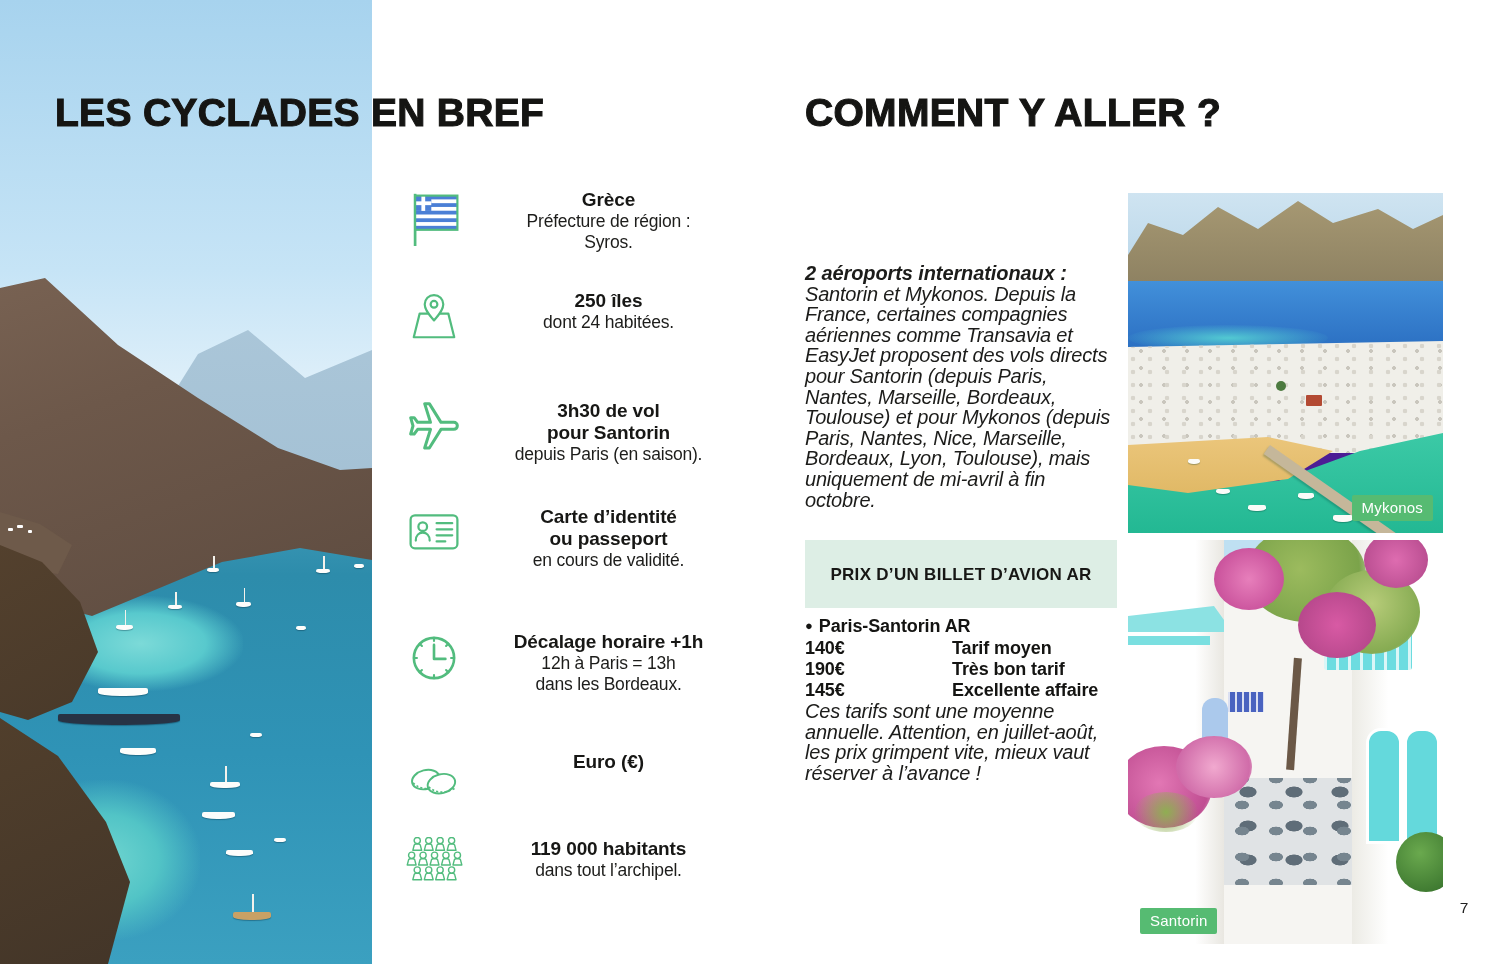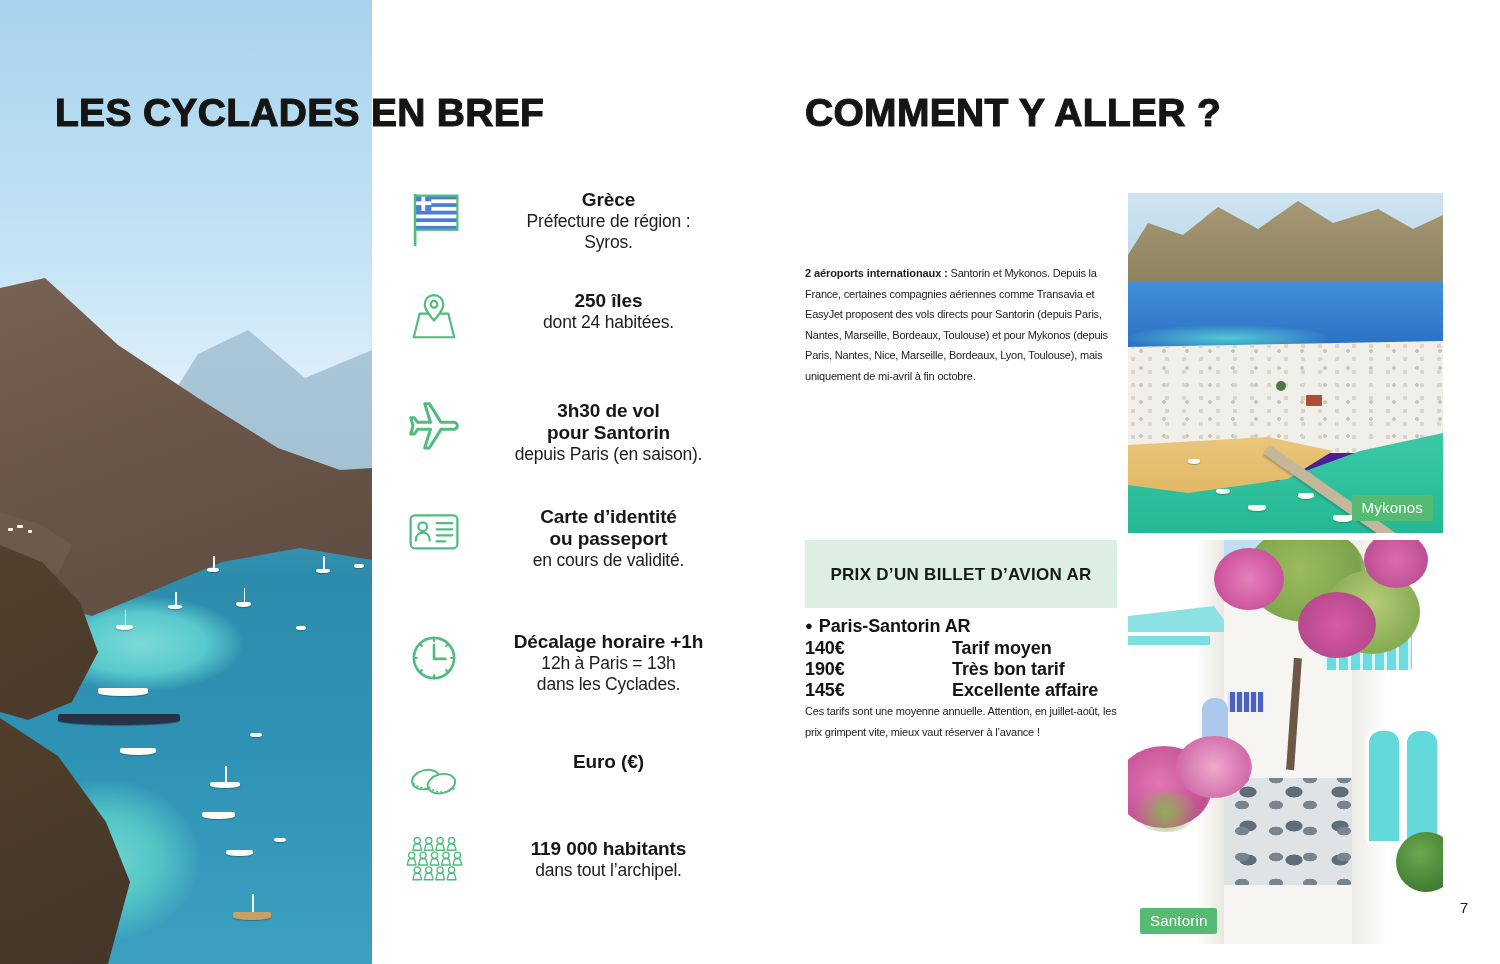--- a/index.html
+++ b/index.html
@@ -35,21 +35,21 @@
   .boat.tan .hull{background:#c8a165;}
   
   .fact{position:absolute;left:403px;display:flex;align-items:flex-start;text-align:center;}
   .fact .icon{flex:0 0 62px;width:62px;}
   .fact .txt{padding-left:21px;padding-top:1px;width:245px;}
   .fact .b{display:block;font-weight:bold;font-size:19px;line-height:22px;color:#171715;letter-spacing:-.1px;}
   .fact .n{display:block;font-size:17.5px;line-height:21px;color:#1d1d1b;letter-spacing:-.2px;}
   
   .gbox{position:absolute;left:805px;width:312px;background:#ddeee5;display:flex;align-items:center;justify-content:center;text-align:center;}
   .gbox .t{font-weight:bold;font-size:17px;line-height:21px;color:#171715;letter-spacing:.3px;padding:0 18px;}
-  .para{position:absolute;left:805px;width:314px;font-size:11px;line-height:20.6px;letter-spacing:-.2px;color:#1c1c1a;}
+  .para{position:absolute;left:805px;width:314px;font-size:20px;line-height:20.6px;letter-spacing:-.2px;color:#1c1c1a;font-style:italic;}
   .para b{letter-spacing:-.1px;}
   .route{position:absolute;left:805px;font-weight:bold;font-size:18px;color:#141412;letter-spacing:-.1px;}
   .route .dot{font-size:13px;vertical-align:2px;padding-right:6px;}
   .prow{position:absolute;left:805px;display:flex;font-weight:bold;font-size:18px;color:#141412;letter-spacing:-.1px;}
   .prow .p{width:147px;flex:0 0 147px;}
   .pagenum{position:absolute;left:1450px;top:899px;width:28px;text-align:center;font-size:15.5px;color:#222;}
   
   .photoR{position:absolute;overflow:hidden;background:#4c1d95;}
   .badge{position:absolute;background:#56bb72;color:#fff;font-size:15px;line-height:1;
          padding:5px 10px 6px;border-radius:2px;letter-spacing:.2px;z-index:6;}
@@ -248,21 +248,21 @@
             <line x1="45.8" y1="45.8" x2="48.3" y2="48.3" stroke-width="2.4"></line>
             <line x1="32.0" y1="51.5" x2="32.0" y2="55.0" stroke-width="2.4"></line>
             <line x1="18.2" y1="45.8" x2="15.7" y2="48.3" stroke-width="2.4"></line>
             <line x1="12.5" y1="32.0" x2="9.0" y2="32.0" stroke-width="2.4"></line>
             <line x1="18.2" y1="18.2" x2="15.7" y2="15.7" stroke-width="2.4"></line>
    <path d="M32 17 L32 33 L45 33" stroke-width="3" fill="none" stroke-linejoin="round"></path>
           </svg></span>
         <span class="txt">
           <span class="b">Décalage horaire +1h</span>
           <span class="n">12h à Paris = 13h</span>
-          <span class="n">dans les Cyclades.</span>
+          <span class="n">dans les Bordeaux.</span>
         </span>
       </div>
       <div class="fact" style="top: 750px;">
         <span class="icon"><svg width="56" height="46" viewBox="0 0 64 56" fill="none" stroke="#52bc7e" stroke-width="2.4">
    <ellipse cx="22" cy="36" rx="17" ry="11.5" transform="rotate(-14 22 36)" fill="#fff"></ellipse>
    <path d="M6.5 40 q14 13 32.5 2" stroke-dasharray="2.6 2.6" stroke-width="2"></path>
    <ellipse cx="41" cy="41" rx="17" ry="11.5" transform="rotate(-14 41 41)" fill="#fff"></ellipse>
    <path d="M25.5 45 q14.5 12 33 1" stroke-dasharray="2.6 2.6" stroke-width="2"></path>
           </svg></span>
         <span class="txt">

